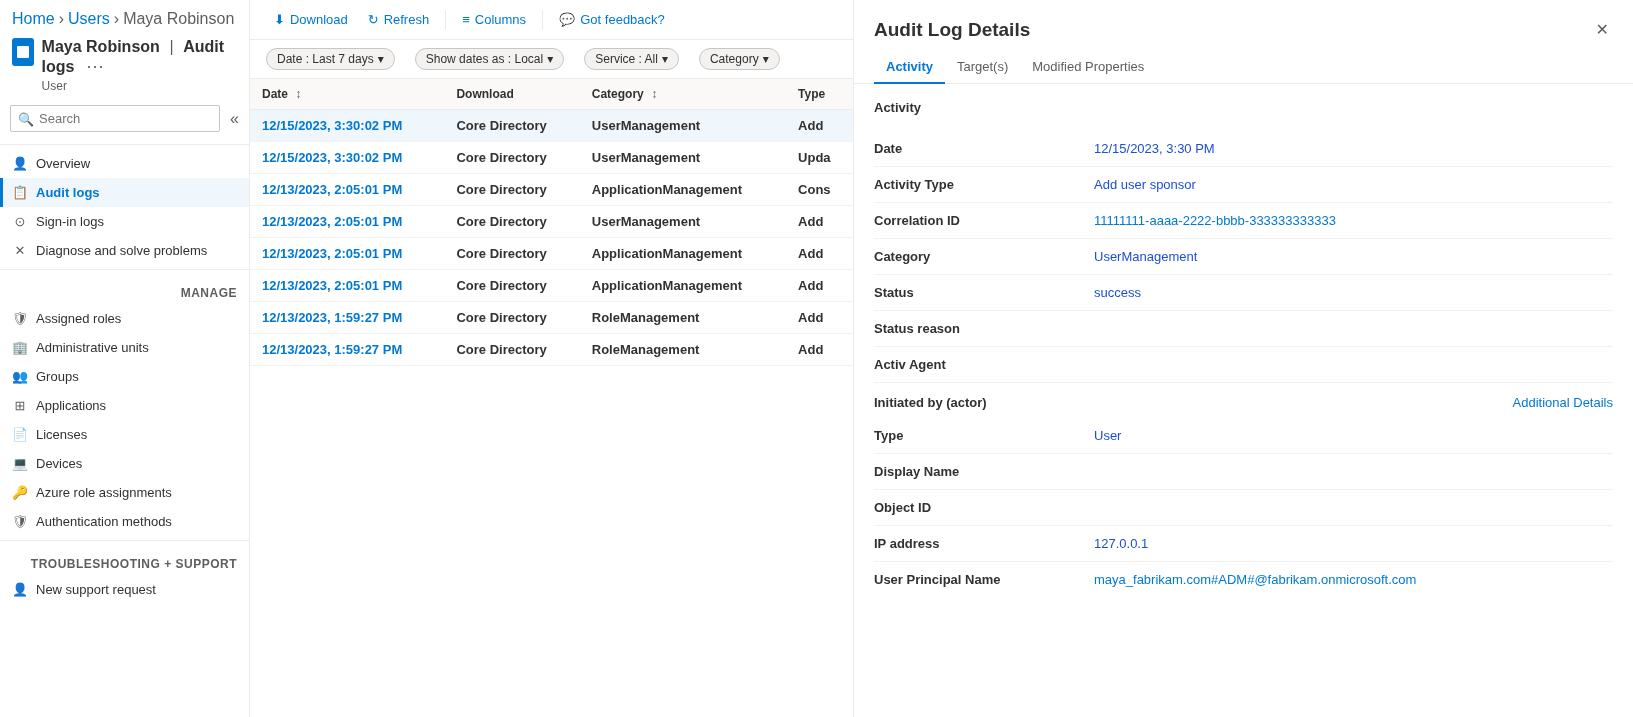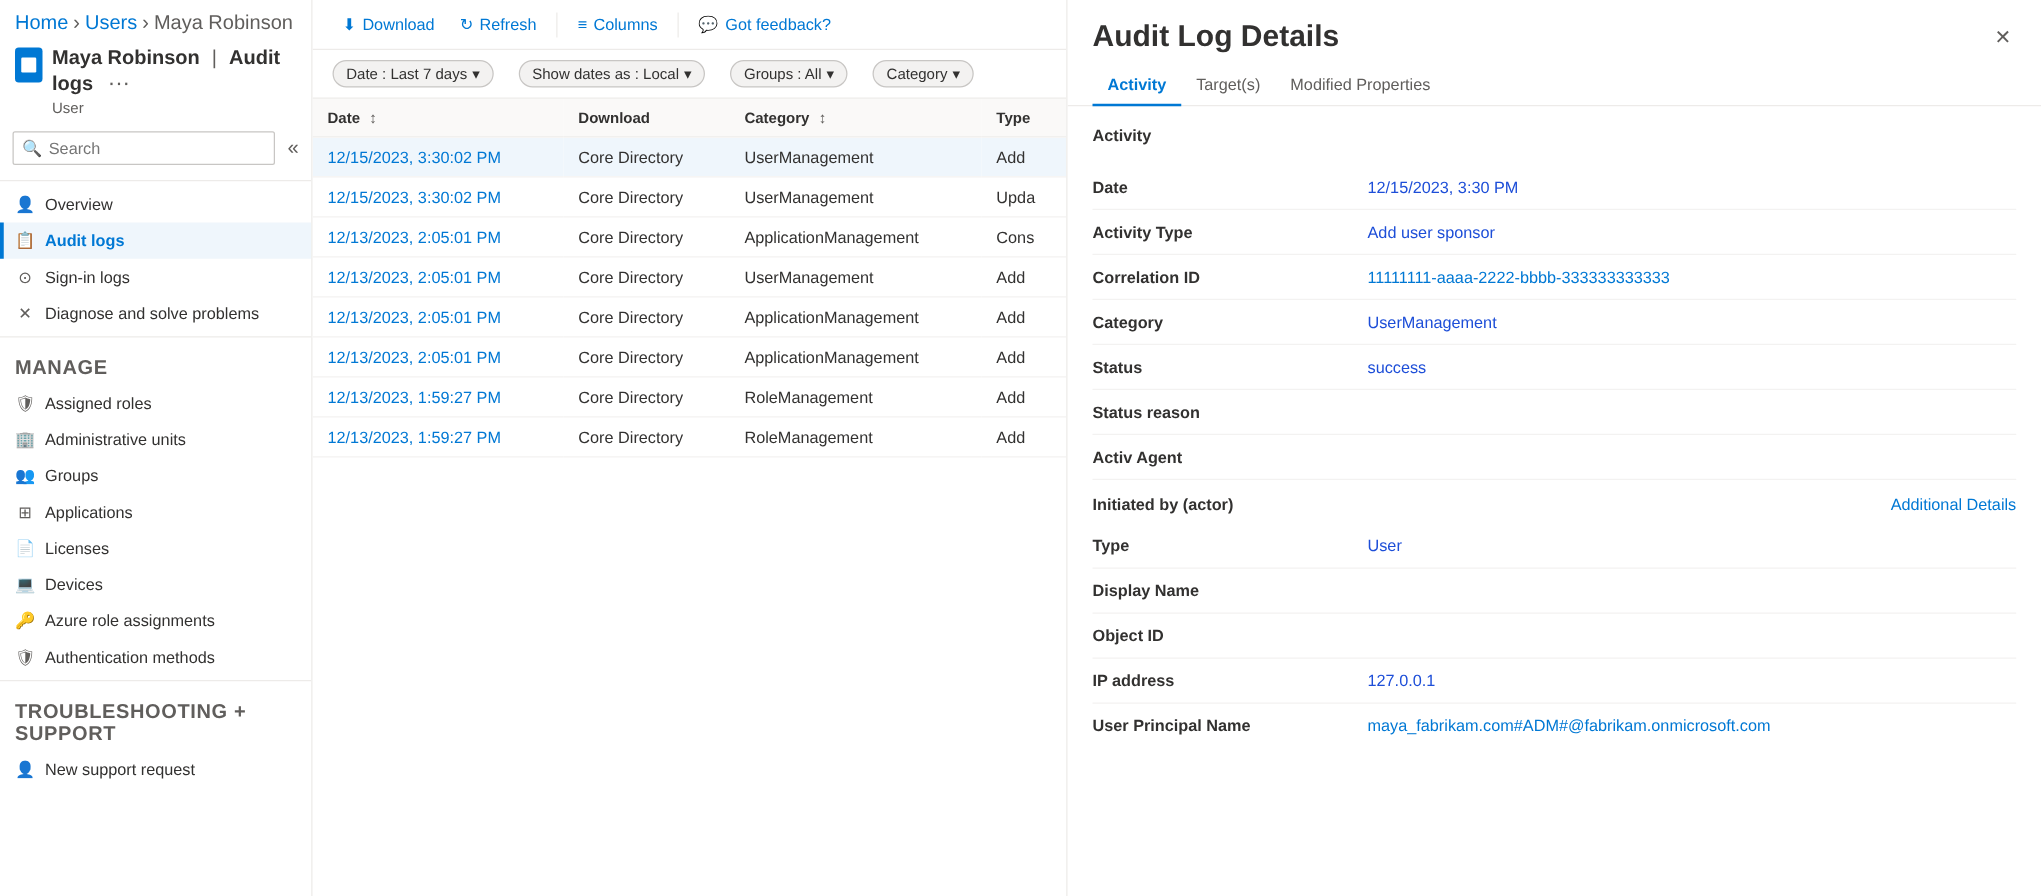--- a/index.html
+++ b/index.html
@@ -16,44 +16,44 @@
     .more-btn { background: none; border: none; cursor: pointer; font-size: 18px; color: #605e5c; padding: 0 4px; margin-left: 4px; }
     .search-box { margin: 8px 10px; position: relative; }
     .search-box input { width: 100%; padding: 5px 10px 5px 28px; border: 1px solid #c8c6c4; border-radius: 2px; font-size: 13px; color: #323130; }
     .search-box .search-icon-inner { position: absolute; left: 8px; top: 50%; transform: translateY(-50%); color: #605e5c; font-size: 13px; }
     .collapse-btn { background: none; border: none; cursor: pointer; margin-left: auto; margin-right: 10px; font-size: 16px; color: #605e5c; }
     .search-row { display: flex; align-items: center; }
     .nav-item { display: flex; align-items: center; gap: 8px; padding: 7px 12px; cursor: pointer; color: #323130; font-size: 13px; }
     .nav-item.active { background: #eff6fc; color: #0078d4; font-weight: 600; border-left: 3px solid #0078d4; padding-left: 9px; }
     .nav-item .nav-icon { width: 16px; text-align: center; color: #605e5c; }
     .nav-item.active .nav-icon { color: #0078d4; }
-    .section-label { font-size: 16px; font-weight: 700; color: #605e5c; padding: 12px 12px 4px; text-transform: uppercase; letter-spacing: 0.5px; }
+    .section-label { font-size: 12px; font-weight: 700; color: #605e5c; padding: 12px 12px 4px; text-transform: uppercase; letter-spacing: 0.5px; text-align: right; }
     .divider { height: 1px; background: #edebe9; margin: 4px 0; }
 
     
     .main-content { flex: 1; display: flex; flex-direction: column; overflow: hidden; }
     .toolbar { display: flex; align-items: center; gap: 4px; padding: 8px 16px; border-bottom: 1px solid #edebe9; }
     .toolbar-btn { display: flex; align-items: center; gap: 5px; background: none; border: none; cursor: pointer; color: #0078d4; font-size: 13px; padding: 4px 8px; border-radius: 2px; }
     .toolbar-separator { width: 1px; height: 20px; background: #edebe9; margin: 0 4px; }
     .filter-bar { display: flex; align-items: center; gap: 20px; padding: 8px 16px; border-bottom: 1px solid #edebe9; flex-wrap: wrap; }
     .filter-pill { display: flex; align-items: center; gap: 4px; background: #f3f2f1; border: 1px solid #c8c6c4; border-radius: 16px; padding: 3px 10px; font-size: 12px; cursor: pointer; }
     .table-container { flex: 1; overflow: auto; }
     table { width: 100%; border-collapse: collapse; }
     thead th { position: sticky; top: 0; background: #faf9f8; border-bottom: 1px solid #edebe9; padding: 8px 12px; text-align: left; font-weight: 600; font-size: 12px; color: #323130; white-space: nowrap; }
     thead th .sort-icon { margin-left: 4px; color: #605e5c; }
     tbody tr { border-bottom: 1px solid #f3f2f1; cursor: pointer; }
     tbody tr.selected { background: #eff6fc; }
-    tbody td { padding: 8px 12px; font-size: 13px; color: #323130; white-space: nowrap; overflow: hidden; text-overflow: ellipsis; max-width: 200px; }
+    tbody td { padding: 8px 12px; font-size: 13px; color: #323130; white-space: nowrap; overflow: hidden; text-overflow: ellipsis; max-width: 200px; font-weight: bold; }
     tbody td.date-col { color: #0078d4; }
     tbody td.activity-col { color: #323130; }
 
     
     .right-panel { width: 780px; min-width: 780px; border-left: 1px solid #edebe9; display: flex; flex-direction: column; overflow-y: auto; }
     .panel-header { display: flex; align-items: center; justify-content: space-between; padding: 16px 20px 8px; }
-    .panel-title { font-size: 24px; font-weight: 600; color: #323130; }
+    .panel-title { font-size: 19px; font-weight: 600; color: #323130; }
     .close-btn { background: none; border: none; cursor: pointer; font-size: 16px; color: #605e5c; padding: 4px; }
     .panel-tabs { display: flex; gap: 0; padding: 0 20px; border-bottom: 1px solid #edebe9; }
     .panel-tab { padding: 8px 12px; font-size: 13px; cursor: pointer; color: #605e5c; border-bottom: 2px solid transparent; margin-bottom: -1px; }
     .panel-tab.active { color: #0078d4; border-bottom: 2px solid #0078d4; font-weight: 600; }
     .panel-body { padding: 16px 20px; }
     .panel-section-title { font-size: 13px; font-weight: 600; color: #323130; margin-bottom: 16px; }
     .detail-row { display: flex; padding: 10px 0; border-bottom: 1px solid #f3f2f1; align-items: flex-start; }
     .detail-row:last-child { border-bottom: none; }
     .detail-label { width: 220px; min-width: 220px; font-size: 13px; font-weight: 600; color: #323130; }
     .detail-value { font-size: 13px; color: #1d4ed8; flex: 1; }
@@ -190,21 +190,21 @@
   <div class="filter-bar">
     <div class="filter-pill">
       <span>Date : Last 7 days</span>
       <span>▾</span>
     </div>
     <div class="filter-pill">
       <span>Show dates as : Local</span>
       <span>▾</span>
     </div>
     <div class="filter-pill">
-      <span>Groups : All</span>
+      <span>Service : All</span>
       <span>▾</span>
     </div>
     <div class="filter-pill">
       <span>Category</span>
       <span>▾</span>
     </div>
   </div>
 
   <div class="table-container">
     <table>

